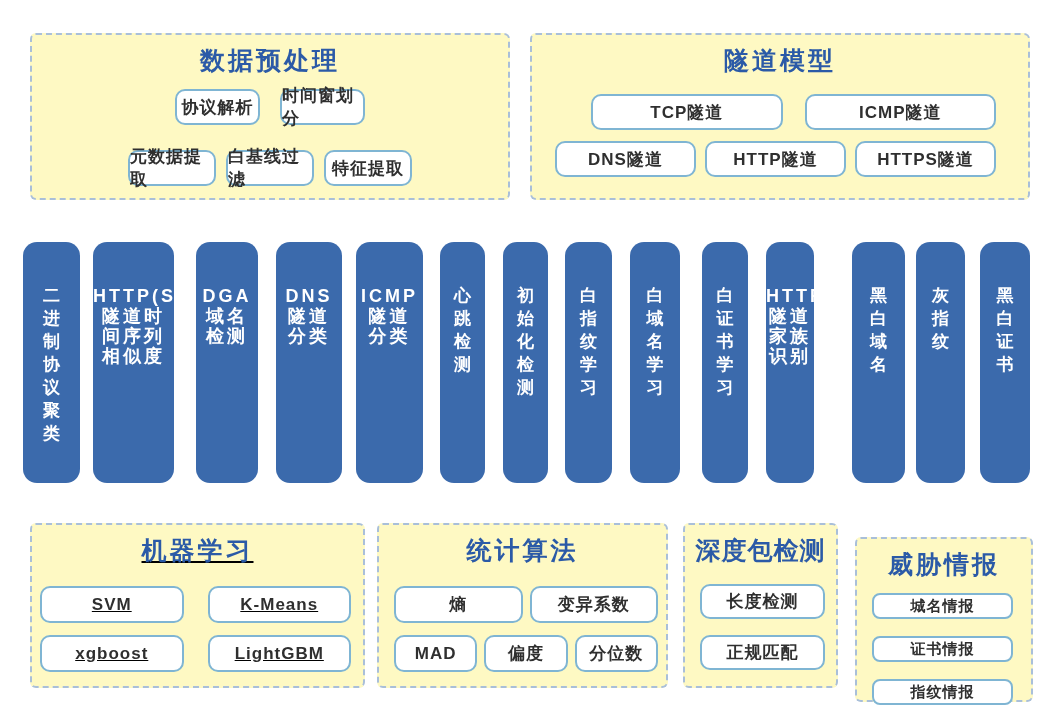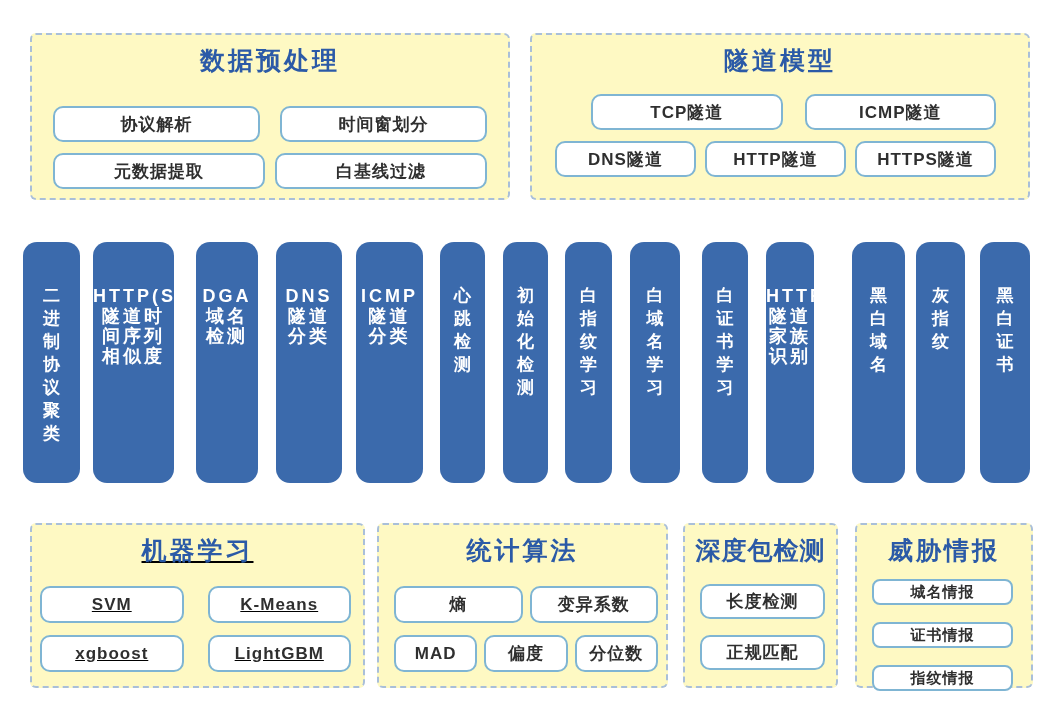--- a/index.html
+++ b/index.html
@@ -38,21 +38,21 @@
     display:flex; align-items:center; justify-content:center;
     font-weight:bold;
     color:#2f2f2f;
     font-size:17px;
     letter-spacing:1px;
     height:36px;
   }
   
   .p-pre  { left:30px;  top:33px; width:480px; height:167px; }
   .p-tun  { left:530px; top:33px; width:500px; height:167px; }
-  .p-pre .rows { margin-top:29px; padding:0 21px; gap:11px; }
+  .p-pre .rows { margin-top:12px; padding:0 21px; gap:25px;align-items:center; }
   .p-tun .rows { margin-top:17px; padding:0 32px 0 23px; gap:11px; }
   .p-pre .row-1 { gap:20px; }
   .p-pre .row-2 { gap:10px; }
   .p-tun .row-1 { gap:22px;margin-left:36px; }
   .p-tun .row-2 { gap:9px; }
   
   .bar {
     position:absolute;
     top:242px; height:241px;
     background:#3b6aac;
@@ -67,21 +67,21 @@
   .bar-m { font-size:18px; line-height:20px; letter-spacing:3px; padding-top:44px; }
   .b0{left:23px;width:57px} .b1{left:93px;width:81px} .b2{left:196px;width:62px}
   .b3{left:276px;width:66px} .b4{left:356px;width:67px} .b5{left:440px;width:45px}
   .b6{left:503px;width:45px} .b7{left:565px;width:47px} .b8{left:630px;width:50px}
   .b9{left:702px;width:46px} .b10{left:766px;width:48px} .b11{left:852px;width:53px}
   .b12{left:916px;width:49px} .b13{left:980px;width:50px}
   
   .p-ml   { left:30px;  top:523px; width:335px; height:165px;text-decoration:underline; }
   .p-st   { left:377px; top:523px; width:291px; height:165px; }
   .p-dpi  { left:683px; top:523px; width:155px; height:165px; }
-  .p-ti   { left:855px; top:523px; width:178px; height:165px; }
+  .p-ti   { left:855px; top:537px; width:178px; height:165px; }
   .p-ml .rows  { margin-top:19px; padding:0 12px 0 8px;  gap:12px; }
   .p-ml .row   { gap:24px; }
   .p-st .rows  { margin-top:19px; padding:0 8px 0 15px;  gap:12px; }
   .p-st .row   { gap:7px; }
   .p-dpi .rows { margin-top:17px; padding:0 11px 0 15px; gap:16px; }
   .p-ti .rows  { margin-top:12px; padding:0 18px 0 15px; gap:17px; }
   .p-ml .chip, .p-st .chip { height:37px; }
   .p-dpi .chip { height:35px; }
   .p-ti .chip  { height:26px; font-size:15px; border-radius:8px; }
   .p-dpi .panel-title { letter-spacing:1px; }
@@ -94,20 +94,21 @@
   <div class="panel p-pre">
     <div class="panel-title">数据预处理</div>
     <div class="rows">
       <div class="row row-1">
         <div class="chip">协议解析</div>
         <div class="chip">时间窗划分</div>
       </div>
       <div class="row row-2">
         <div class="chip">元数据提取</div>
         <div class="chip">白基线过滤</div>
+        <div class="chip">特征提取</div>
       </div>
     </div>
   </div>
 
   <div class="panel p-tun">
     <div class="panel-title">隧道模型</div>
     <div class="rows">
       <div class="row row-1">
         <div class="chip">TCP隧道</div>
         <div class="chip">ICMP隧道</div>

